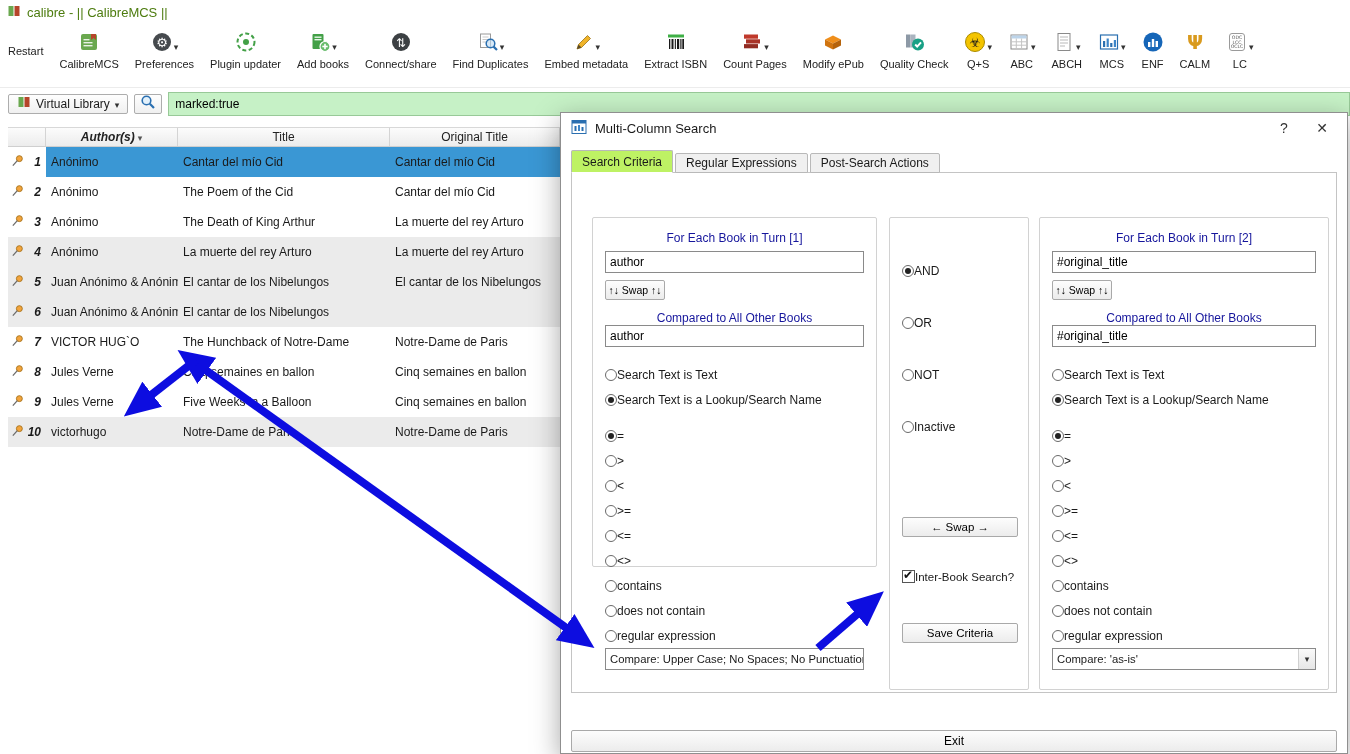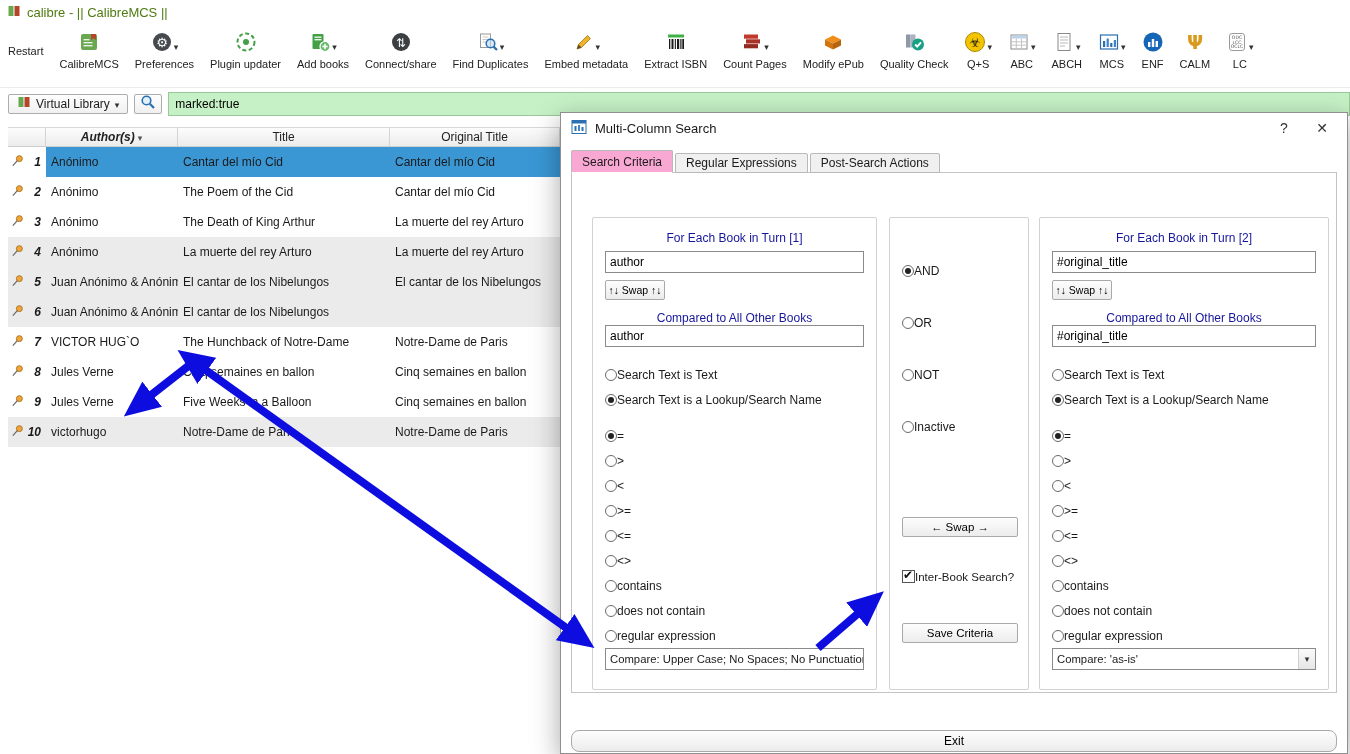--- a/index.html
+++ b/index.html
@@ -46,24 +46,24 @@
   .rownum { font-weight:bold; font-style:italic; width:15px; text-align:right; font-size:12px; }
 
   
   .dialog { position:absolute; left:560px; top:112px; width:788px; height:642px; background:#fff;
     border:1px solid #8f8f8f; box-shadow:0 8px 26px rgba(0,0,0,.35); z-index:10; }
   .dlg-titlebar { height:30px; display:flex; align-items:center; gap:8px; padding:0 10px; }
   .dlg-title { font-size:13px; flex:1; }
   .dlg-help, .dlg-close { width:30px; text-align:center; font-size:14px; color:#333; cursor:default; }
   .dlg-tabs { position:absolute; top:37px; left:10px; display:flex; align-items:flex-end; height:23px; z-index:3; }
   .tab { font-size:12px; padding:2px 10px 3px; border:1px solid #b9b9b9; background:#f0f0f0; height:20px; margin-right:2px; border-radius:2px 2px 0 0; white-space:nowrap; }
-  .tab.active { background:#f9a8d4; height:23px; border-bottom:1px solid #fff; padding-top:4px; }
+  .tab.active { background:#bef264; height:23px; border-bottom:1px solid #fff; padding-top:4px; }
   .dlg-panel { position:absolute; left:10px; right:10px; top:59px; height:521px; border:1px solid #c4c4c4; background:#fff; }
   .gb { position:absolute; border:1px solid #d2d2d2; border-radius:2px; }
-  .gb1 { left:20px; top:44px; width:285px; height:473px; }
+  .gb1 { left:20px; top:44px; width:285px; height:350px; }
   .gb2 { left:317px; top:44px; width:140px; height:473px; }
   .gb3 { left:467px; top:44px; width:290px; height:473px; }
   .gb-head { position:absolute; left:0; right:0; text-align:center; color:var(--heading_blue,#16169c); font-size:12px; }
   .h-top { top:13px; } .h-cmp { top:93px; }
   .txt { position:absolute; left:12px; right:12px; height:22px; border:1px solid #8a8a8a; font-size:12px; padding:0 4px; font-family:inherit; background:#fff; }
   .t1 { top:33px; } .t2 { top:107px; }
   .btn { border:1px solid #a9a9a9; border-radius:2px; background:linear-gradient(#fdfdfd,#ececec);
     font-size:11.5px; font-family:inherit; display:flex; align-items:center; justify-content:center; white-space:nowrap; cursor:default; }
   .swap-sm { position:absolute; left:12px; top:62px; width:60px; height:20px; font-size:10.5px; }
   .list-col { position:absolute; left:12px; right:8px; display:flex; flex-direction:column; }
@@ -79,21 +79,21 @@
   .combine { top:40px; }
   .combine .radio-row { margin-bottom:27px; }
   .swap-mid { position:absolute; left:12px; top:299px; width:116px; height:20px; }
   .check-row { position:absolute; left:12px; top:352px; display:flex; align-items:center; font-size:11.5px; white-space:nowrap; }
   .checkbox { width:13px; height:13px; border:1px solid #555; background:#fff; flex:none; position:relative; }
   .checkbox.checked::after { content:"✔"; position:absolute; top:-3px; left:0; font-size:12px; color:#111; }
   .save-btn { position:absolute; left:12px; top:405px; width:116px; height:20px; font-size:11.5px; }
   .dlg-exec { position:absolute; left:0; right:0; top:588px; display:flex; justify-content:center; gap:8px; }
   .exec-btn { height:22px; padding:0 12px; font-size:12px; }
   .exec-btn.default { border:1px solid #4d9ddb; box-shadow:inset 0 0 0 1px #bcdcf5; }
-  .dlg-exit { position:absolute; left:10px; right:10px; top:617px; height:22px; font-size:12px;border-radius:8px; }
+  .dlg-exit { position:absolute; left:10px; right:10px; top:617px; height:22px; font-size:12px; }
 
   
   .arrows { position:absolute; inset:0; pointer-events:none; z-index:50; }
 </style>
 </head>
 <body>
 
 <div class="titlebar">
   <span><svg width="14" height="14" viewBox="0 0 14 14">
         <path d="M1.5 2 h5 v10 h-5 z" fill="#6aa84f"></path>

